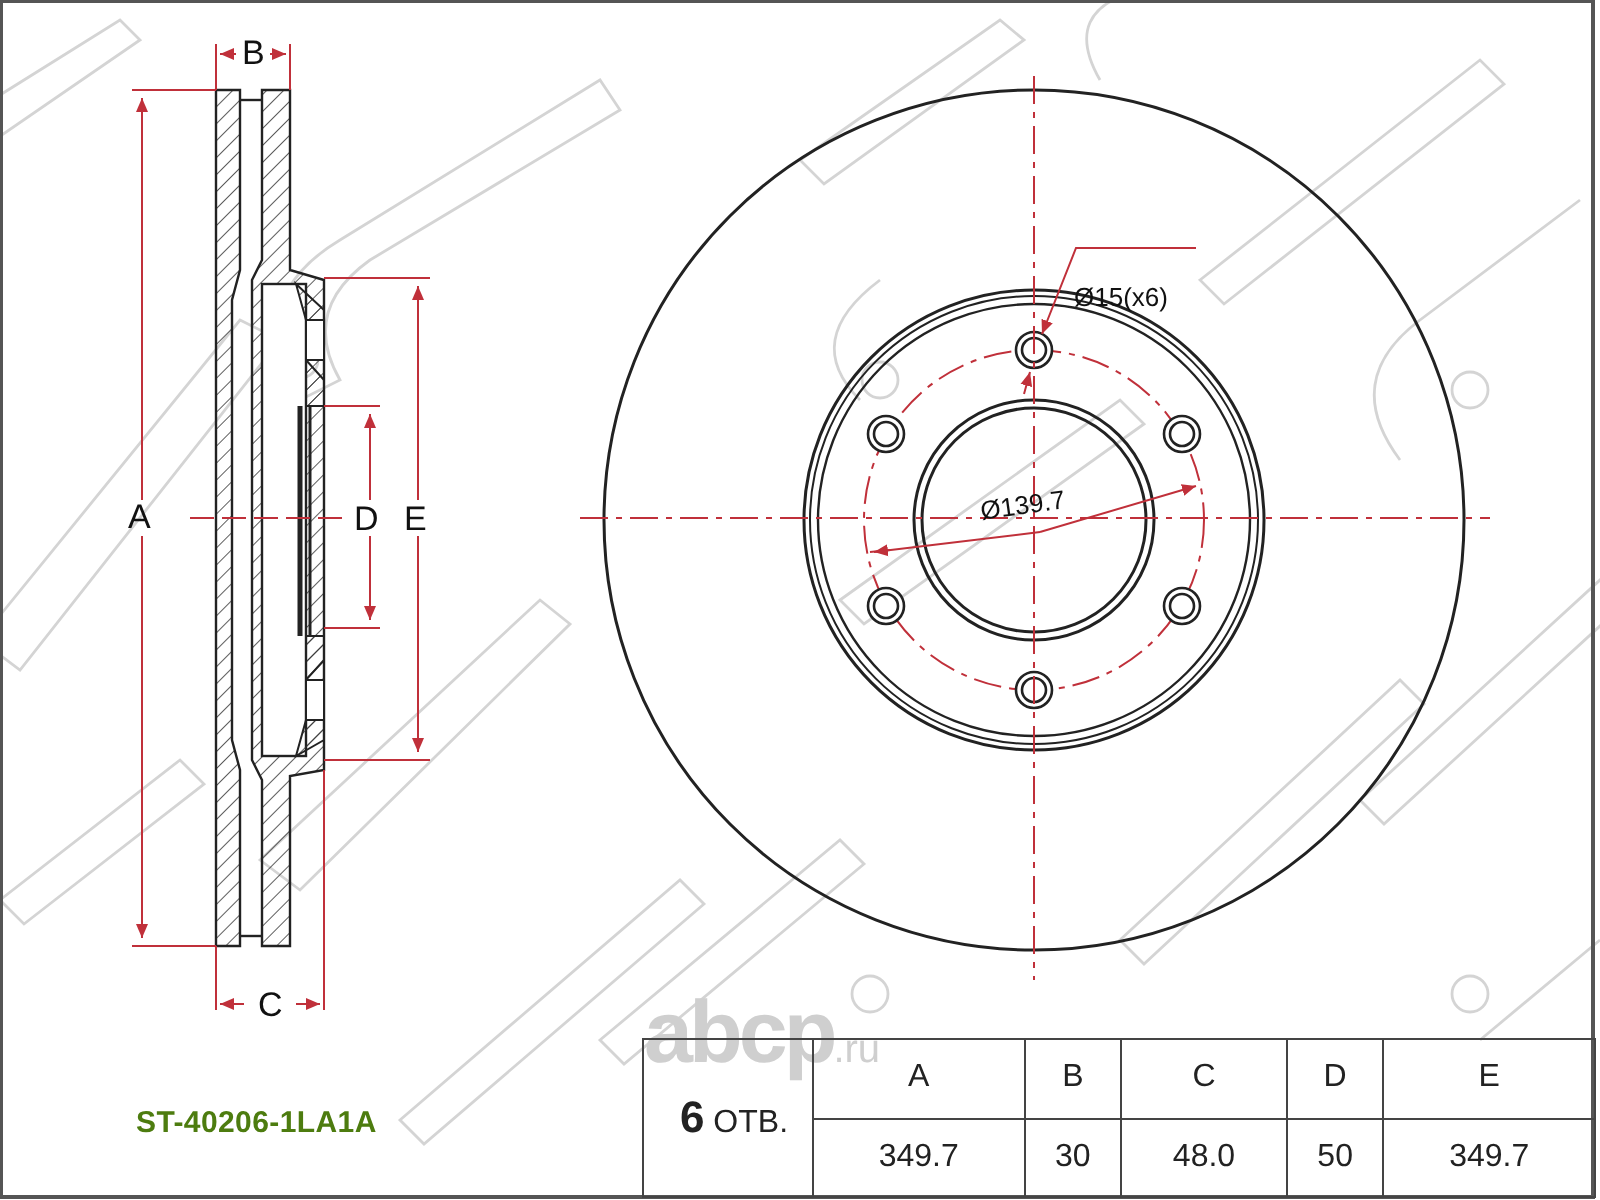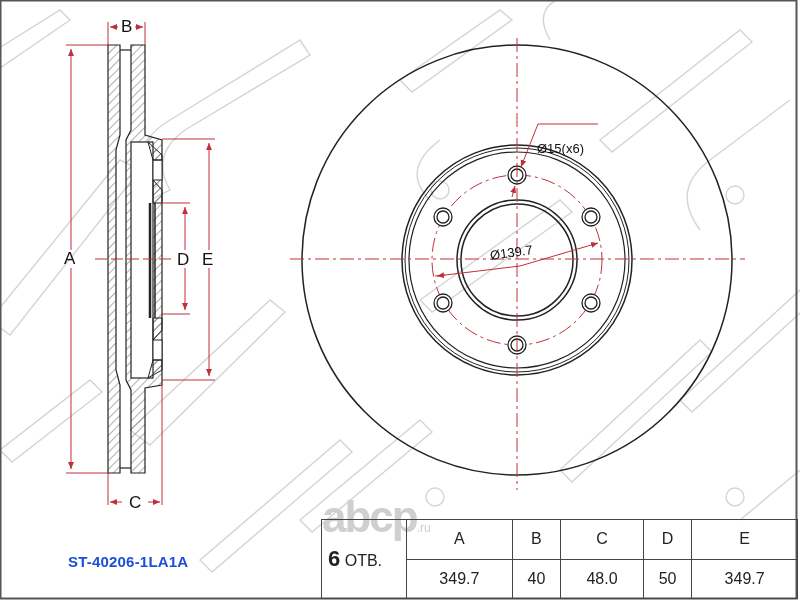--- a/index.html
+++ b/index.html
@@ -1,23 +1,23 @@
 <!DOCTYPE html>
 <html><head>
 <meta charset="utf-8">
 <style>
   html,body{margin:0;padding:0;background:#fff;}
   body{width:800px;height:600px;position:relative;overflow:hidden;font-family:"Liberation Sans",sans-serif;}
   #frame{position:absolute;left:0;top:0;width:800px;height:600px;}
   .lbl{position:absolute;color:#111;font-family:"Liberation Sans",sans-serif;line-height:1;}
   .dimlbl{font-size:17px;}
-  #part-number{position:absolute;left:68px;top:553px;font-size:15px;font-weight:bold;color:#1d4ed8;letter-spacing:0.2px;}
+  #part-number{position:absolute;left:68px;top:553px;font-size:15px;font-weight:bold;color:#4d7c0f;letter-spacing:0.2px;}
   table#spec{position:absolute;left:321px;top:519px;border-collapse:collapse;width:477px;height:80px;}
   table#spec td{border:1.5px solid #444;text-align:center;font-size:16px;color:#222;padding:0;}
-  table#spec td.holes{width:78px;text-align:left;padding-left:6px;font-size:16px;}
+  table#spec td.holes{width:78px;text-align:center;padding-left:6px;font-size:16px;}
   table#spec td.holes b{font-size:22px;font-weight:bold;}
   table#spec tr{height:39px;}
 </style>
 </head>
 <body>
 
 <svg id="frame" width="800" height="600" viewBox="0 0 800 600" xmlns="http://www.w3.org/2000/svg">
   <defs>
     <pattern id="hatch" width="6" height="6" patternUnits="userSpaceOnUse" patternTransform="rotate(45)">
       <line x1="0" y1="0" x2="0" y2="6" stroke="#333" stroke-width="0.8"></line>
@@ -148,39 +148,39 @@
 <span class="lbl dimlbl" style="left:121px;top:18px;">B</span>
 <span class="lbl dimlbl" style="left:64px;top:250px;">A</span>
 <span class="lbl dimlbl" style="left:177px;top:251px;">D</span>
 <span class="lbl dimlbl" style="left:202px;top:251px;">E</span>
 <span class="lbl dimlbl" style="left:129px;top:494px;">C</span>
 
 <span class="lbl" style="left:537px;top:110px;font-size:13px;margin-top:32px;">Ø15(x6)</span>
 <span class="lbl" style="left:490px;top:246px;font-size:13px;transform:rotate(-8deg);">Ø139.7</span>
 
 <div class="lbl" style="left:322px;top:495px;color:#cfcfcf;font-size:44px;font-weight:bold;letter-spacing:-2px;">
-  <span>abcp</span><span style="font-size:12px;font-weight:normal;letter-spacing:0;text-align:center;">.ru</span>
+  <span>abcp</span><span style="font-size:20px;font-weight:normal;letter-spacing:0;text-align:center;">.ru</span>
 </div>
 
 <div id="part-number">ST-40206-1LA1A</div>
 
 <table id="spec">
   <tbody>
       <tr>
     <td class="holes" rowspan="2">
       <b>6</b>
       <span>ОТВ.</span>
     </td>
     <td>A</td>
     <td>B</td>
     <td>C</td>
     <td>D</td>
     <td>E</td>
   </tr>
   <tr>
     <td>349.7</td>
-    <td>40</td>
+    <td>30</td>
     <td>48.0</td>
     <td>50</td>
     <td>349.7</td>
   </tr>
 </tbody>
   </table>
 
 </body></html>

